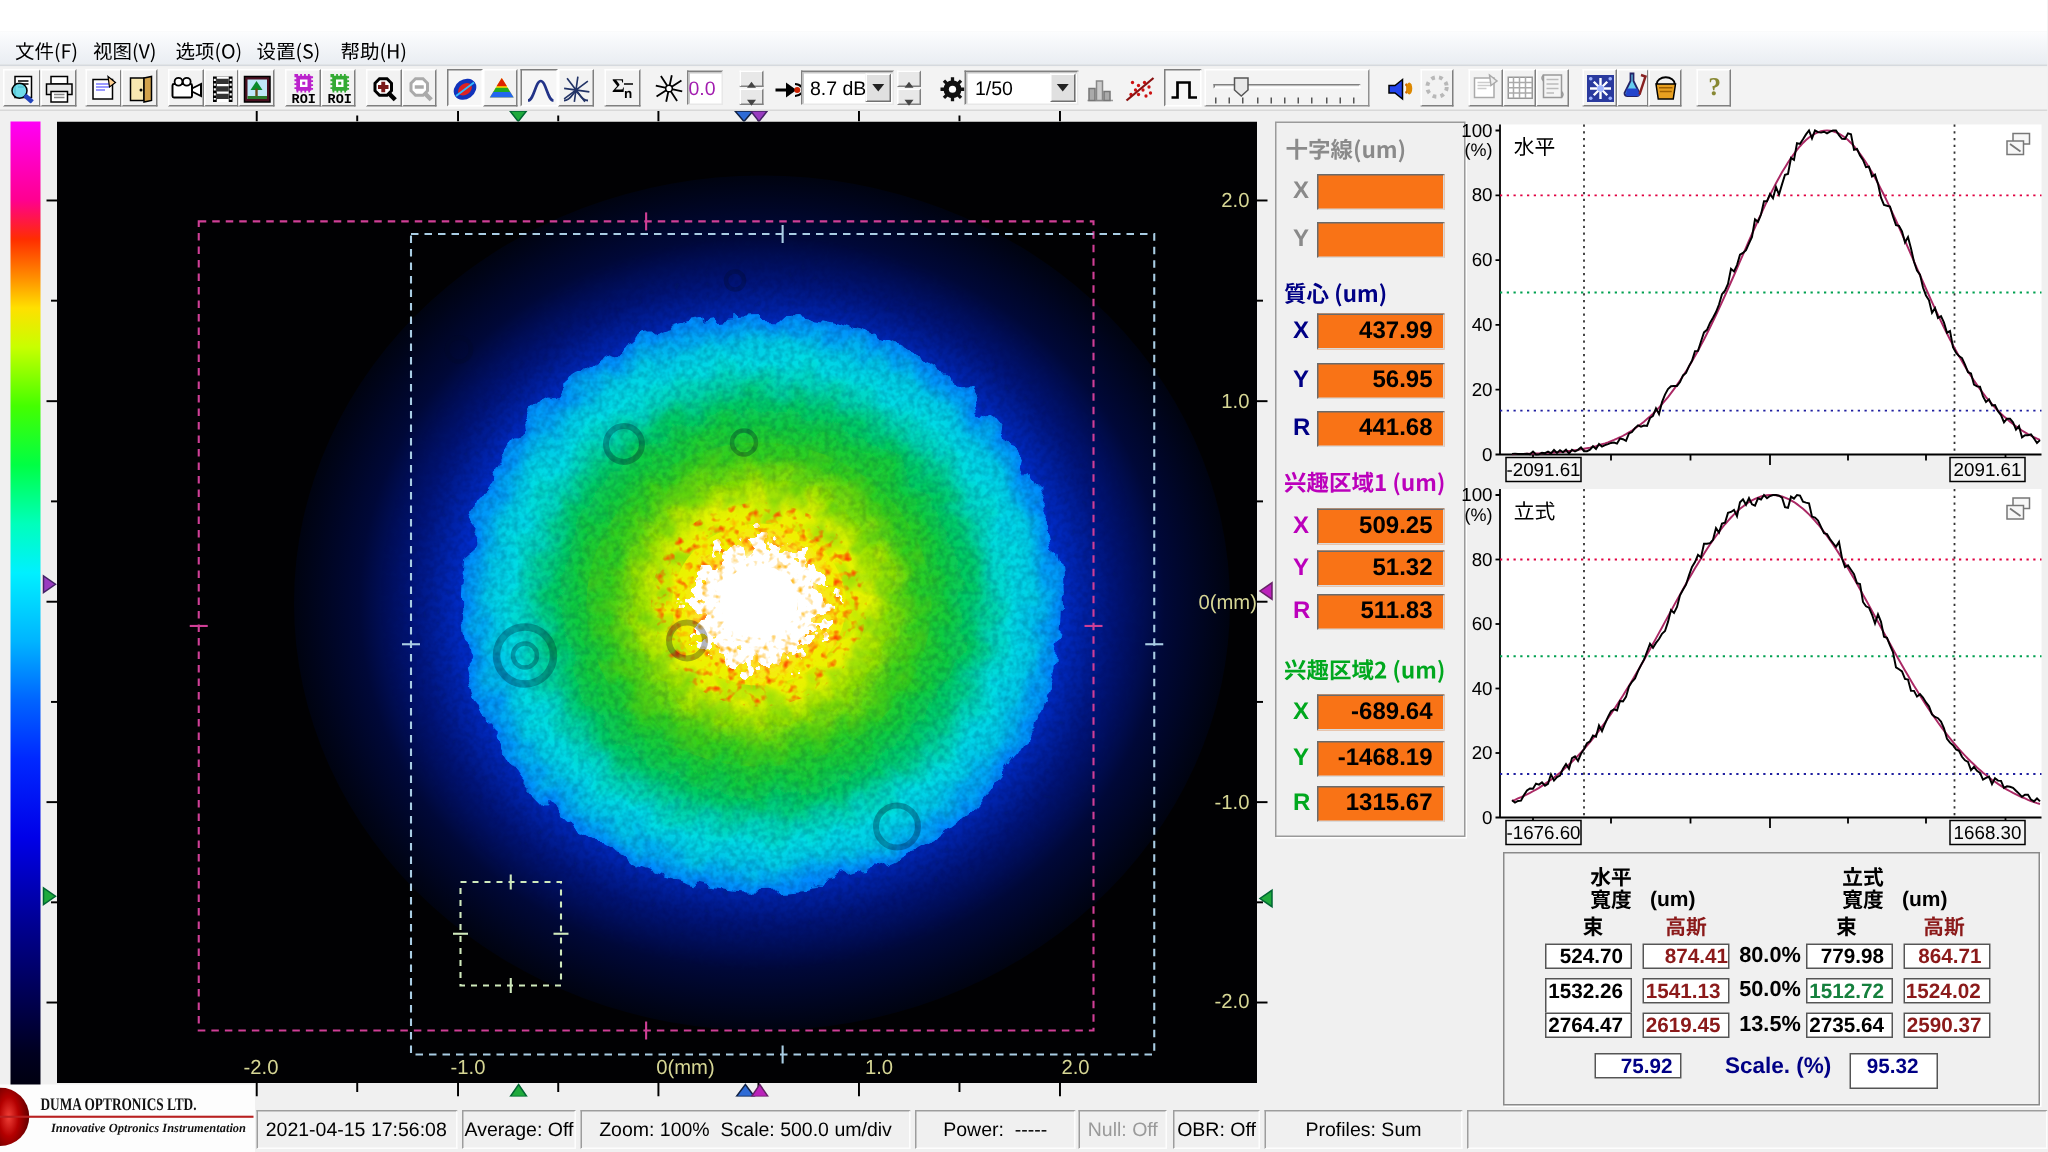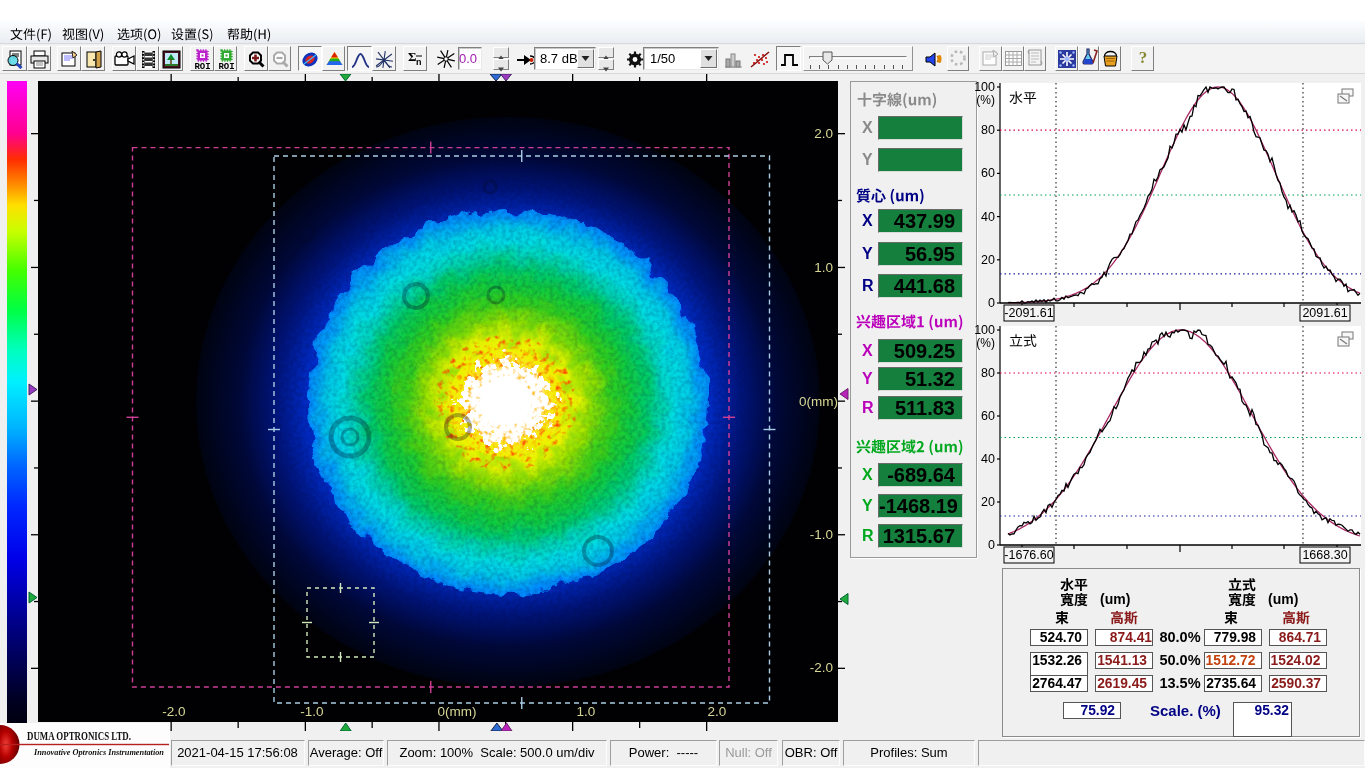--- a/index.html
+++ b/index.html
@@ -2,22 +2,22 @@
 <html><head><meta charset="utf-8"><style>
 *{margin:0;padding:0;box-sizing:border-box}
 html,body{width:1365px;height:768px;overflow:hidden;background:#f0f0f0;
  font-family:"Liberation Sans",sans-serif;position:relative}
 .abs{position:absolute}
 .tbtn{position:absolute;top:46px;height:25px;background:#f2f2f2;
  border:1px solid;border-color:#ffffff #7f7f7f #7f7f7f #ffffff}
 .tbtn.flat{border-color:transparent;background:transparent}
 .tbtn.pressed{border-color:#7f7f7f #ffffff #ffffff #7f7f7f;background:#f6f6f6}
 .sunk{background:#fff;border:1px solid;border-color:#808080 #e8e8e8 #e8e8e8 #808080;box-shadow:inset 1px 1px 0 #c8c8c8}
-.vbox{position:absolute;background:#15803d;border:1px solid;border-color:#6a6a6a #dadada #dadada #6a6a6a;
- font-weight:bold;font-size:20px;color:#000;text-align:right;padding-right:7px;line-height:22px}
+.vbox{position:absolute;background:#f97316;border:1px solid;border-color:#6a6a6a #dadada #dadada #6a6a6a;
+ font-weight:bold;font-size:16px;color:#000;text-align:right;padding-right:7px;line-height:22px}
 .gbox{position:absolute;background:#fff;border:1px solid #555;font-weight:bold;font-size:13.8px;
  text-align:center;line-height:15px}
 .cell{position:absolute;top:740px;height:26px;background:#f0f0f0;border:1px solid;
  border-color:#9d9d9d #fdfdfd #fdfdfd #9d9d9d;font-size:13px;color:#000;text-align:center;line-height:24px}
 </style></head><body>
 <div class="abs" style="left:0;top:0;width:1365px;height:21px;background:#ffffff"></div>
 <div class="abs" style="left:0;top:21px;width:1365px;height:23px;background:linear-gradient(#fcfdfe,#e9edf2);border-bottom:1px solid #d5d9de"></div>
 <div class="abs" style="left:0;top:45px;width:1365px;height:29px;background:#f3f3f3;border-bottom:1px solid #d8d8d8"></div>
 <div style="position:absolute;left:10px;top:26px;width:42px;height:17px">
     <svg width="42" height="17" viewBox="0 -13.0 42 16.9" style="position:absolute;overflow:visible" xmlns="http://www.w3.org/2000/svg">
@@ -692,30 +692,30 @@
     </svg>
   </div>
 <div class="gbox" style="left:1030px;top:629px;width:58px;height:17px;color:#000;line-height:16px;text-align:right;padding-right:5px">524.70</div>
 <div class="gbox" style="left:1095px;top:629px;width:58px;height:17px;color:#8b1a1a;line-height:16px;text-align:right;padding-right:0">874.41</div>
 <div class="abs" style="left:1158px;top:629px;width:44px;font-size:14.5px;font-weight:bold;text-align:center">80.0%</div>
 <div class="gbox" style="left:1204px;top:629px;width:58px;height:17px;color:#000;line-height:16px;text-align:right;padding-right:5px">779.98</div>
 <div class="gbox" style="left:1269px;top:629px;width:58px;height:17px;color:#8b1a1a;line-height:16px;text-align:right;padding-right:5px">864.71</div>
 <div class="gbox" style="left:1030px;top:652px;width:58px;height:27px;color:#000;line-height:16px;text-align:right;padding-right:5px">1532.26</div>
 <div class="gbox" style="left:1095px;top:652px;width:58px;height:17px;color:#8b1a1a;line-height:16px;text-align:right;padding-right:5px">1541.13</div>
 <div class="abs" style="left:1158px;top:652px;width:44px;font-size:14.5px;font-weight:bold;text-align:center">50.0%</div>
-<div class="gbox" style="left:1204px;top:652px;width:58px;height:17px;color:#c2410c;line-height:16px;padding-right:5px">1512.72</div>
+<div class="gbox" style="left:1204px;top:652px;width:58px;height:17px;color:#15803d;line-height:16px;text-align:right;padding-right:5px">1512.72</div>
 <div class="gbox" style="left:1269px;top:652px;width:58px;height:17px;color:#8b1a1a;line-height:16px;text-align:center;padding-right:5px">1524.02</div>
 <div class="gbox" style="left:1030px;top:675px;width:58px;height:17px;color:#000;line-height:16px;text-align:right;padding-right:5px">2764.47</div>
 <div class="gbox" style="left:1095px;top:675px;width:58px;height:17px;color:#8b1a1a;line-height:16px;text-align:right;padding-right:5px">2619.45</div>
 <div class="abs" style="left:1158px;top:675px;width:44px;font-size:14.5px;font-weight:bold;text-align:center">13.5%</div>
 <div class="gbox" style="left:1204px;top:675px;width:58px;height:17px;color:#000;line-height:16px;text-align:right;padding-right:5px">2735.64</div>
 <div class="gbox" style="left:1269px;top:675px;width:58px;height:17px;color:#8b1a1a;line-height:16px;text-align:right;padding-right:5px">2590.37</div>
 <div class="gbox" style="left:1063px;top:702px;width:58px;height:17px;color:#000085;line-height:16px;text-align:right;padding-right:5px">75.92</div>
 <div class="abs" style="left:1150px;top:702px;width:90px;font-size:15px;font-weight:bold;color:#000085">Scale. (%)</div>
-<div class="gbox" style="left:1233px;top:702px;width:59px;height:35px;color:#000085;line-height:16px;text-align:right;padding-right:2px">95.32</div>
+<div class="gbox" style="left:1233px;top:702px;width:59px;height:24px;color:#000085;line-height:16px;text-align:right;padding-right:12px">95.32</div>
 <div class="abs" style="left:0;top:723px;width:170px;height:45px;background:#fdfdfd"></div>
 <svg class="abs" style="left:0;top:725px" width="170" height="40" xmlns="http://www.w3.org/2000/svg">
     <defs>
       <radialGradient id="lred" cx="30%" cy="50%" r="80%">
         <stop offset="0%" stop-color="#f04038"></stop>
         <stop offset="42%" stop-color="#b40000"></stop>
         <stop offset="100%" stop-color="#480000"></stop>
       </radialGradient>
     </defs>
     <path d="M0 0a19.5 19.5 0 010 39z" fill="url(#lred)"></path>

